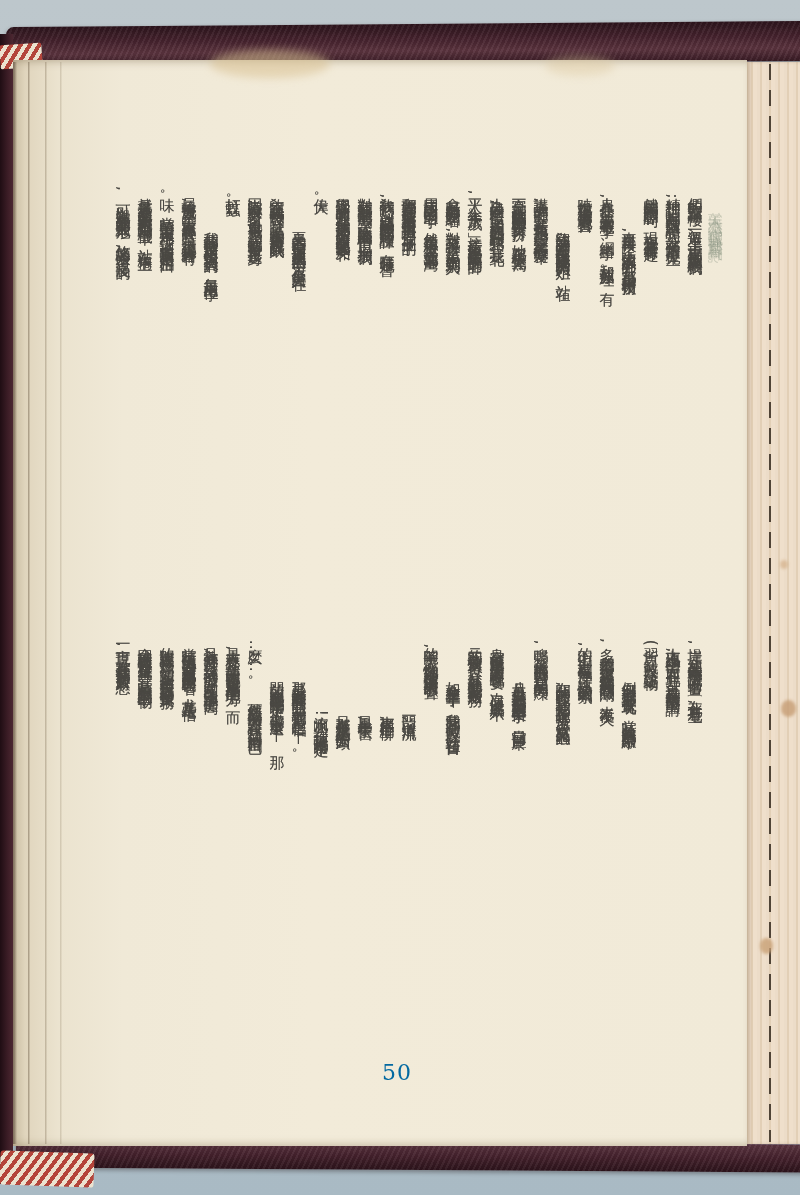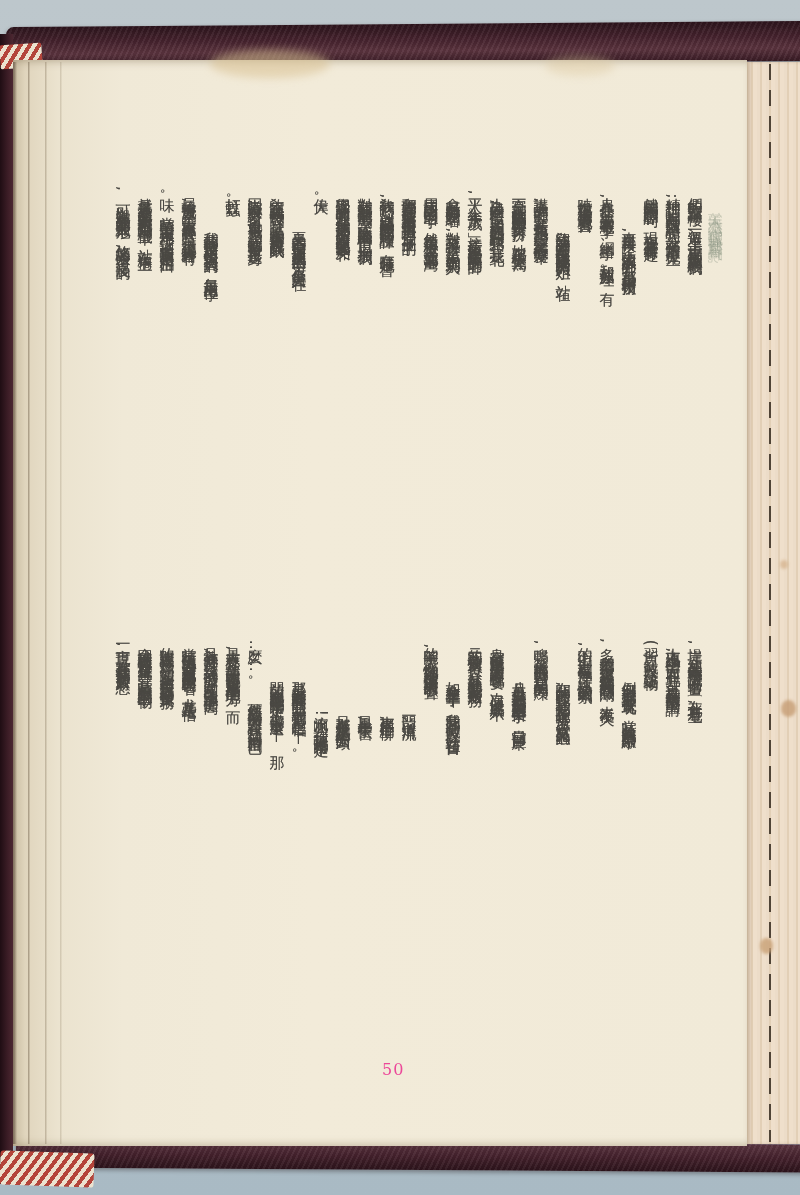--- a/index.html
+++ b/index.html
@@ -80,21 +80,21 @@
   .vblock.bottom{top:636px;}
   .vcol{width:22px;height:100%;letter-spacing:1.9px;font-kerning:none;overflow:visible;}
   .ghost{
     position:absolute;left:706px;top:200px;height:410px;
     writing-mode:vertical-rl;text-orientation:mixed;
     font-size:15px;letter-spacing:2.2px;
     color:rgba(128,140,122,.34);transform:scaleX(-1);filter:blur(.7px);
   }
   .page-num{
     position:absolute;left:382px;top:1060px;
-    font-family:"DejaVu Serif",serif;font-size:16px;color:#ec4899;letter-spacing:1px;
+    font-family:"DejaVu Serif",serif;font-size:22px;color:#0369a1;letter-spacing:1px;
   }
 </style>
 </head>
 <body>
 
 <div class="scene">
 
   <div class="cover-top"></div>
   <div class="cover-bottom"></div>
   <div class="spine-left"></div>

